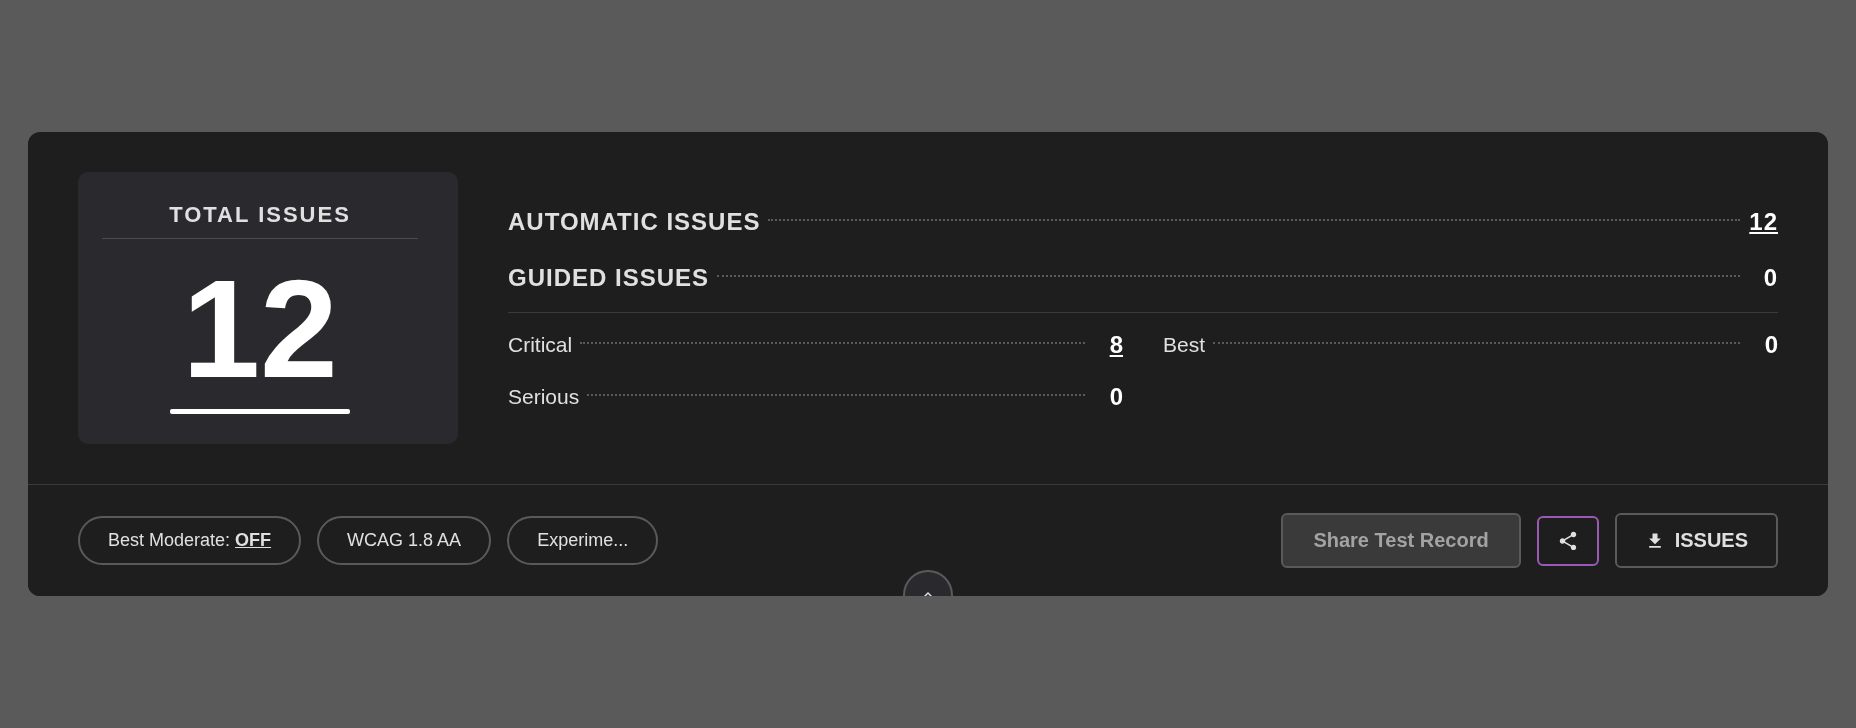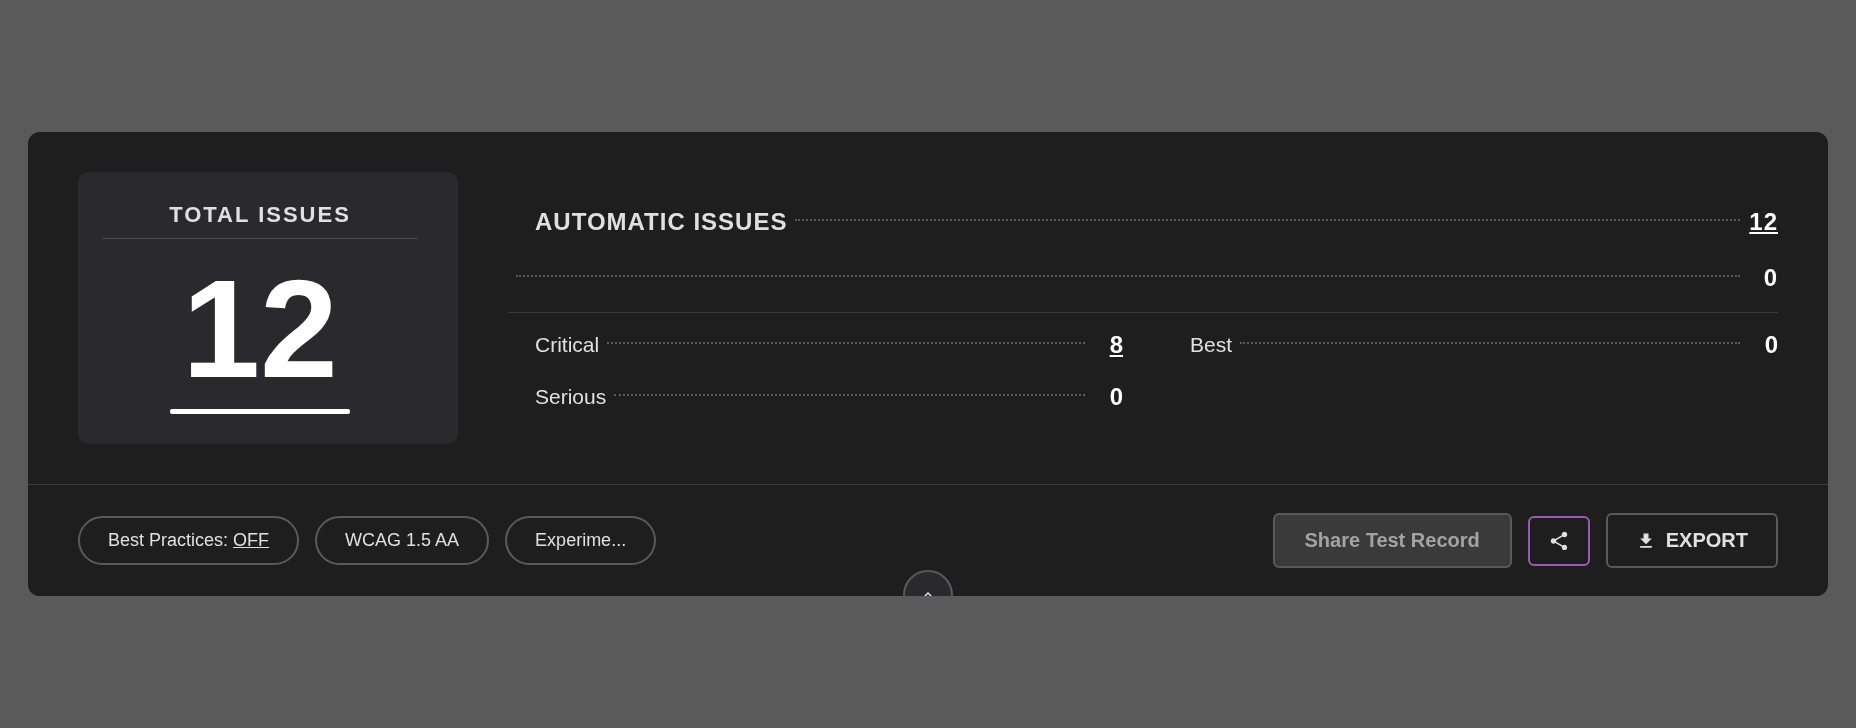--- a/index.html
+++ b/index.html
@@ -94,21 +94,20 @@
 
     .issue-row.uppercase {
       font-weight: 700;
       text-transform: uppercase;
       font-size: 24px;
     }
 
     .issue-label {
       flex: 0 0 auto;
       white-space: nowrap;
-      margin-left: 27px;
     }
 
     .issue-dots {
       flex: 1;
       border-bottom: 2px dotted #5a5a5a;
       margin: 0 8px;
       height: 1px;
       position: relative;
       top: -2px;
     }
@@ -171,21 +170,21 @@
       color: #e0e0e0;
       font-size: 18px;
       padding: 12px 28px;
       cursor: pointer;
       white-space: nowrap;
       font-weight: 500;
     }
 
     .toolbar-btn .underline {
       text-decoration: underline;
-      font-weight: 400;
+      font-weight: 700;
     }
 
     .share-test-record-btn {
       background: #3a3a3a;
       border: 2px solid #5a5a5a;
       border-radius: 6px;
       color: #a3a3a3;
       font-size: 20px;
       font-weight: 600;
       padding: 14px 30px;
@@ -259,20 +258,21 @@
 
     <div class="issues-breakdown">
 
       <div class="issue-row uppercase">
         <span class="issue-label">AUTOMATIC ISSUES</span>
         <span class="issue-dots"></span>
         <span class="issue-value">12</span>
       </div>
 
       <div class="issue-row uppercase">
+        <span class="issue-label">GUIDED ISSUES</span>
         <span class="issue-dots"></span>
         <span class="issue-value no-underline">0</span>
       </div>
 
       <div class="issues-separator"></div>
 
       <div class="severity-grid">
 
         <div class="severity-col">
           <div class="severity-row">
@@ -295,26 +295,26 @@
           </div>
         </div>
       </div>
 
     </div>
   </div>
 
   <div class="bottom-toolbar">
 
     <button class="toolbar-btn">
-      <span>Best Practices:</span>
+      <span>Best Moderate:</span>
       <span class="underline">OFF</span>
     </button>
 
     <button class="toolbar-btn">
-      <span>WCAG 1.5 AA</span>
+      <span>WCAG 1.8 AA</span>
     </button>
 
     <button class="toolbar-btn">
       <span>Experime...</span>
     </button>
 
     <div class="spacer"></div>
 
     <button class="share-test-record-btn">
       <span>Share Test Record</span>
@@ -323,21 +323,21 @@
     <button class="share-icon-btn">
       <svg width="22" height="22" viewBox="0 0 24 24" fill="currentColor">
         <path d="M18 16.08c-.76 0-1.44.3-1.96.77L8.91 12.7c.05-.23.09-.46.09-.7s-.04-.47-.09-.7l7.05-4.11c.54.5 1.25.81 2.04.81 1.66 0 3-1.34 3-3s-1.34-3-3-3-3 1.34-3 3c0 .24.04.47.09.7L8.04 9.81C7.5 9.31 6.79 9 6 9c-1.66 0-3 1.34-3 3s1.34 3 3 3c.79 0 1.5-.31 2.04-.81l7.12 4.16c-.05.21-.08.43-.08.65 0 1.61 1.31 2.92 2.92 2.92s2.92-1.31 2.92-2.92c0-1.61-1.31-2.92-2.92-2.92z"></path>
       </svg>
     </button>
 
     <button class="export-btn">
       <svg width="20" height="20" viewBox="0 0 24 24" fill="currentColor">
         <path d="M19 9h-4V3H9v6H5l7 7 7-7zM5 18v2h14v-2H5z"></path>
       </svg>
-      <span>EXPORT</span>
+      <span>ISSUES</span>
     </button>
 
     <button class="chevron-up-btn">
       <svg width="18" height="18" viewBox="0 0 24 24" fill="currentColor">
         <path d="M12 8l-6 6 1.41 1.41L12 10.83l4.59 4.58L18 14z"></path>
       </svg>
     </button>
 
   </div>
 

